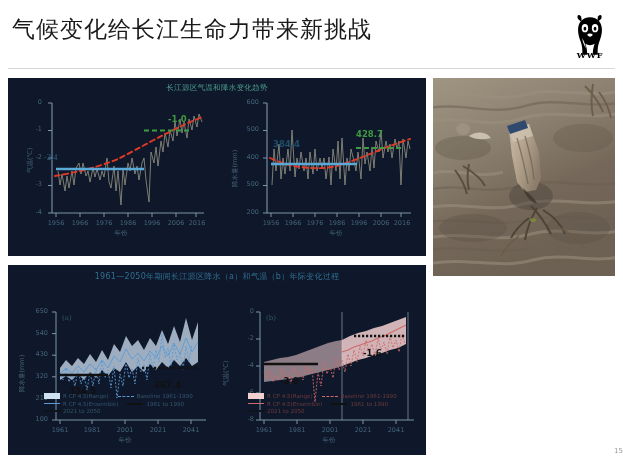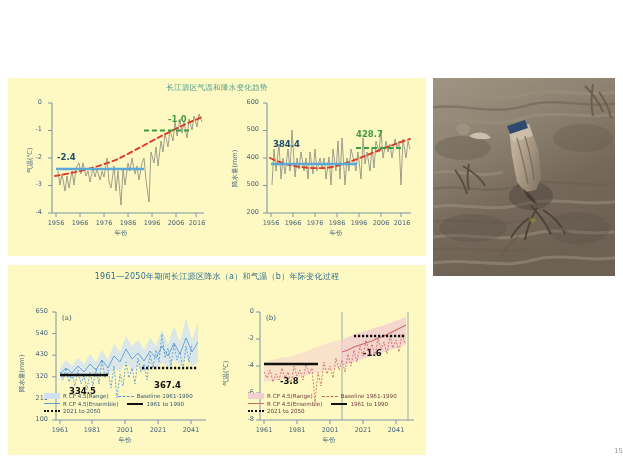--- a/index.html
+++ b/index.html
@@ -24,21 +24,21 @@
     position:absolute;right:10px;top:10px;width:46px;height:52px;
   }
   .wwf-word{
     position:absolute;right:10px;top:50px;width:46px;
     text-align:center;font-size:8px;font-weight:bold;letter-spacing:1px;color:#000;
     font-family:"DejaVu Serif",serif;
   }
   .hrule{position:absolute;left:8px;top:68px;width:607px;height:1px;background:#d8d8d8;}
 
   
-  .panel{position:absolute;background:#fef9c3;}
+  .panel{position:absolute;background:#0f172a;}
   .panel-top{left:8px;top:78px;width:418px;height:178px;}
   .panel-bottom{left:8px;top:265px;width:418px;height:190px;}
 
   .panel-title{
     position:absolute;width:100%;text-align:center;top:5px;
     font-size:7.5px;color:#4a9d8e;letter-spacing:.3px;
     font-family:"DejaVu Sans",sans-serif;
   }
   .panel-title.b{color:#2f6f8f;font-size:8px;top:6px;}
 
@@ -100,20 +100,44 @@
   .pagenum{
     position:absolute;right:0;bottom:6px;
     font-size:7px;color:#999;font-family:"DejaVu Sans",sans-serif;
   }
 </style>
 </head>
 <body>
 
 <div class="slide">
 
+  <div class="header">
+    <div class="title">气候变化给长江生命力带来新挑战</div>
+
+    <svg class="wwf-logo" viewBox="0 0 100 110">
+      <g fill="#000">
+        <path d="M24 18 C20 10 26 6 30 12 C32 16 32 20 31 24 Z"></path>
+        <path d="M74 18 C78 10 72 6 68 12 C66 16 66 20 67 24 Z"></path>
+        <path d="M50 14 C33 14 24 26 24 42 C24 52 27 60 30 68 C33 76 34 86 33 96 L44 96 C44 86 42 78 40 72 C46 76 54 76 60 72 C58 78 56 86 56 96 L67 96 C66 86 67 76 70 68 C73 60 76 52 76 42 C76 26 67 14 50 14 Z"></path>
+      </g>
+      <g fill="#fff">
+        <ellipse cx="39" cy="38" rx="7" ry="9"></ellipse>
+        <ellipse cx="61" cy="38" rx="7" ry="9"></ellipse>
+        <path d="M44 52 C47 49 53 49 56 52 C54 58 46 58 44 52 Z"></path>
+        <path d="M33 60 C37 66 40 74 41 82 C38 76 34 68 33 60 Z"></path>
+      </g>
+      <g fill="#000">
+        <ellipse cx="39" cy="39" rx="3" ry="4"></ellipse>
+        <ellipse cx="61" cy="39" rx="3" ry="4"></ellipse>
+      </g>
+    </svg>
+    <div class="wwf-word">WWF</div>
+
+    <div class="hrule"></div>
+  </div>
 
   <div class="panel panel-top">
     <div class="panel-title">长江源区气温和降水变化趋势</div>
   </div>
 
   <div class="chartbox ct1">
     <svg width="195" height="155" viewBox="0 0 195 155">
 
       <line x1="34" y1="8" x2="34" y2="118" stroke="#7d96a8" stroke-width="1.1"></line>
       <line x1="34" y1="118" x2="186" y2="118" stroke="#7d96a8" stroke-width="1.1"></line>
@@ -155,21 +179,21 @@
     <div class="tick xtick" style="left:50px;top:124px;width:24px;">1966</div>
     <div class="tick xtick" style="left:74px;top:124px;width:24px;">1976</div>
     <div class="tick xtick" style="left:98px;top:124px;width:24px;">1986</div>
     <div class="tick xtick" style="left:122px;top:124px;width:24px;">1996</div>
     <div class="tick xtick" style="left:146px;top:124px;width:24px;">2006</div>
     <div class="tick xtick" style="left:167px;top:124px;width:24px;">2016</div>
 
     <div class="axlabel xlab" style="left:18px;top:134px;width:170px;">年份</div>
     <div class="axlabel ylab-rot" style="left:8px;top:78px;">气温(℃)</div>
 
-    <div class="vallabel v-blue" style="left:39px;top:57px;">-2.4</div>
+    <div class="vallabel v-blue" style="left:26px;top:57px;font-family:Liberation Serif, serif;">-2.4</div>
     <div class="vallabel v-green" style="left:127px;top:19px;margin-left:23px;">-1.0</div>
   </div>
 
   <div class="chartbox ct2">
     <svg width="195" height="155" viewBox="0 0 195 155">
       <line x1="42" y1="8" x2="42" y2="118" stroke="#7d96a8" stroke-width="1.1"></line>
       <line x1="42" y1="118" x2="186" y2="118" stroke="#7d96a8" stroke-width="1.1"></line>
       <g stroke="#7d96a8" stroke-width="1">
         <line x1="38" y1="8" x2="42" y2="8"></line>
         <line x1="38" y1="35.5" x2="42" y2="35.5"></line>

